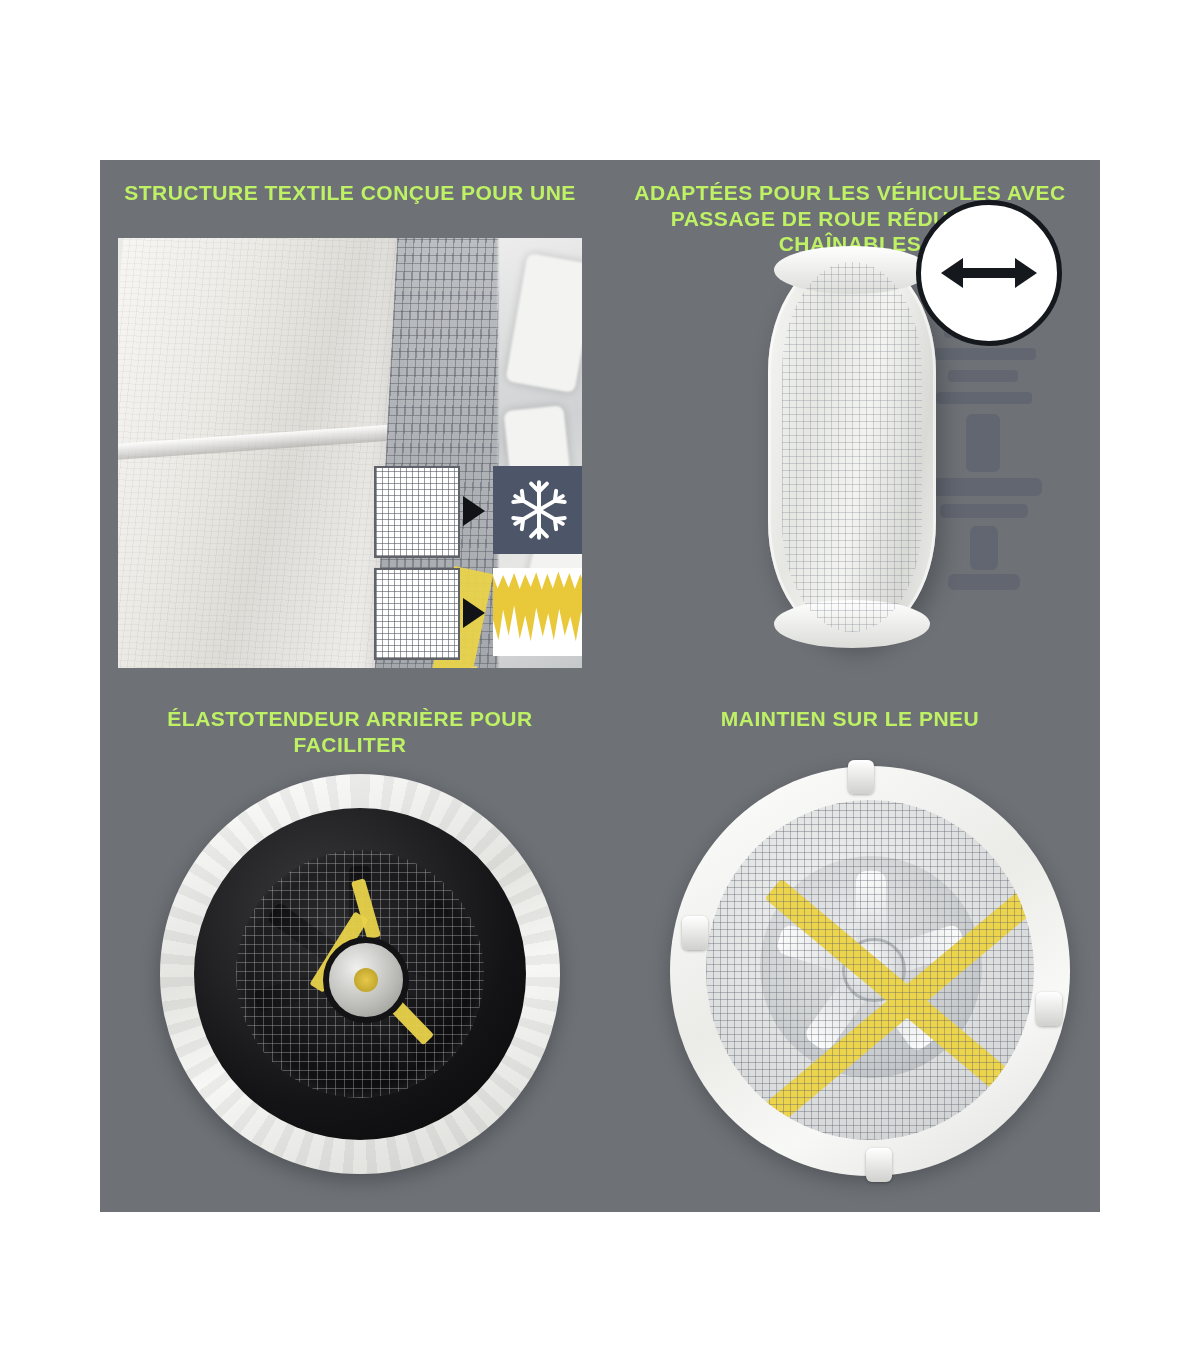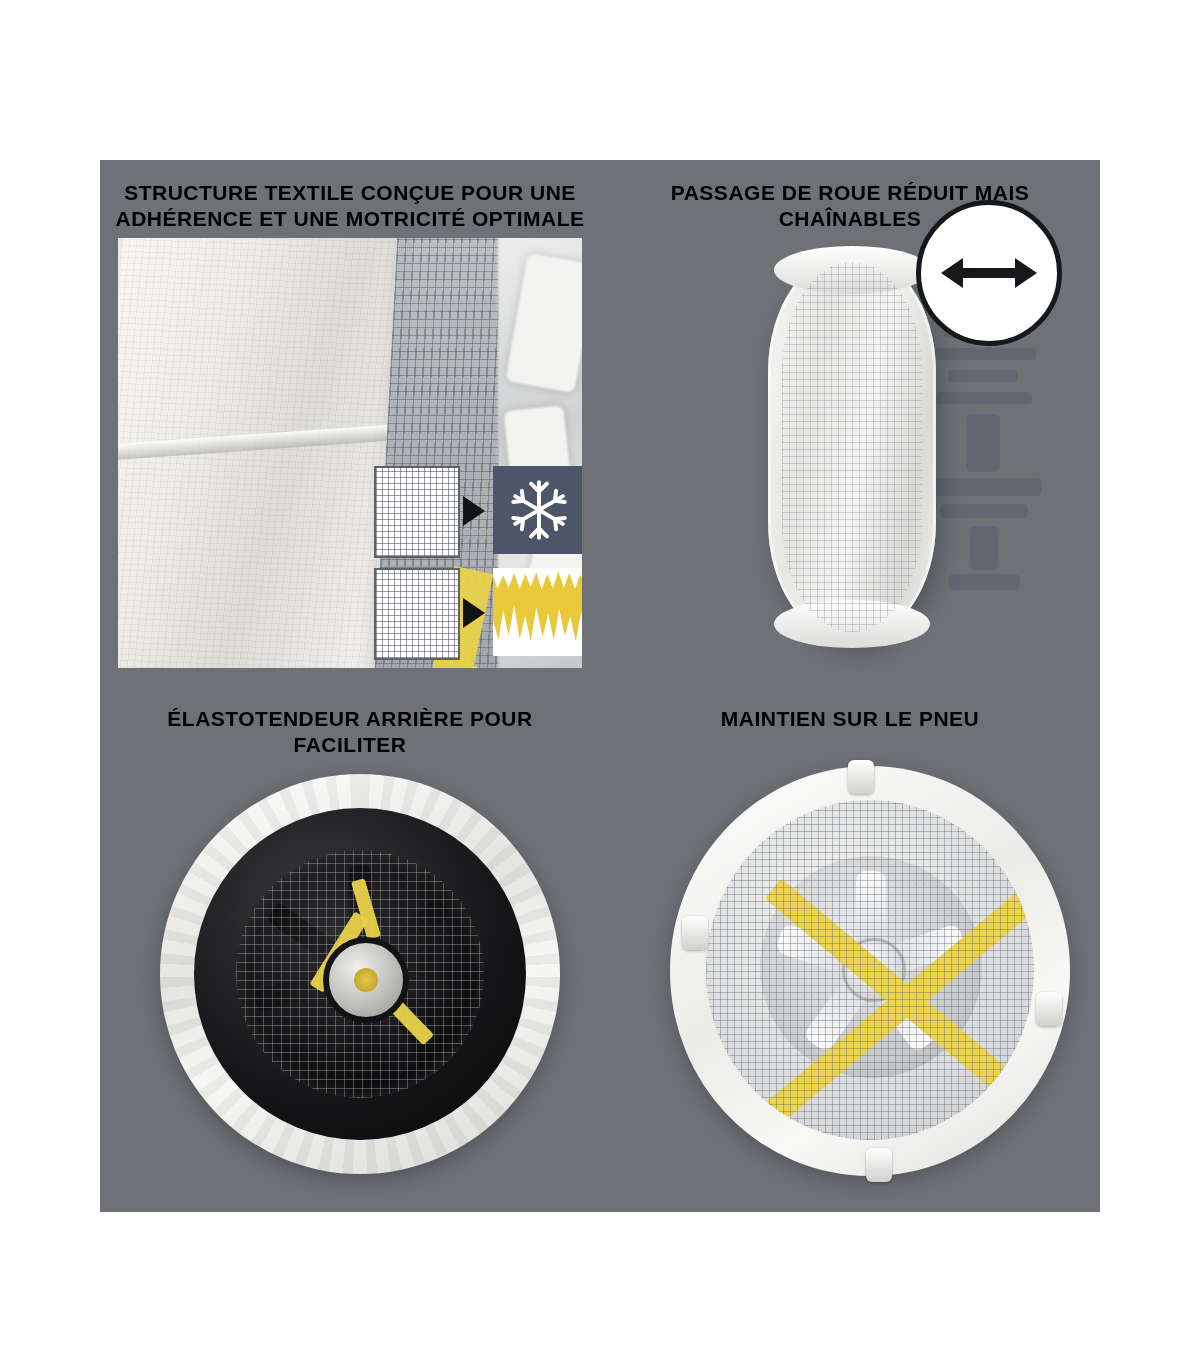--- a/index.html
+++ b/index.html
@@ -5,21 +5,21 @@
   html,body{margin:0;padding:0;background:#ffffff;}
   body{width:1200px;height:1372px;font-family:"Liberation Sans",sans-serif;overflow:hidden;}
 
   .page{position:relative;width:1200px;height:1372px;background:#ffffff;}
 
   .panel{position:absolute;left:100px;top:160px;width:1000px;height:1052px;background:#6e7277;}
 
   
   .quad{position:absolute;box-sizing:border-box;}
   .caption{
-    text-align:center;color:#000000;font-weight:bold;
+    text-align:center;color:#bef264;font-weight:bold;
     letter-spacing:0.5px;line-height:1.22;
     text-transform:uppercase;
   }
   .caption .line{display:block;}
 
   
   #q1{left:0;top:0;width:500px;height:526px;}
   #q2{left:500px;top:0;width:500px;height:526px;}
   #q3{left:0;top:526px;width:500px;height:526px;}
   #q4{left:500px;top:526px;width:500px;height:526px;}
@@ -230,21 +230,20 @@
 </head>
 <body>
 
 <div class="page">
   <div class="panel">
 
     <div class="quad" id="q1">
       <div class="cap-wrap">
         <div class="caption cap1">
           <span class="line">STRUCTURE TEXTILE CONÇUE POUR UNE</span>
-          <span class="line">ADHÉRENCE ET UNE MOTRICITÉ OPTIMALE</span>
         </div>
       </div>
 
       <div class="photo1">
         <div class="fabric-left"></div>
         <div class="seam"></div>
         <div class="mesh-band"></div>
         <div class="rim-blur">
           <div class="spoke sp1"></div>
           <div class="spoke sp2"></div>
@@ -286,20 +285,21 @@
             <div class="icetop"></div>
             <div class="ice"></div>
           </div>
         </div>
       </div>
     </div>
 
     <div class="quad" id="q2">
       <div class="cap-wrap">
         <div class="caption cap2">
+          <span class="line">ADAPTÉES POUR LES VÉHICULES AVEC</span>
           <span class="line">PASSAGE DE ROUE RÉDUIT MAIS CHAÎNABLES</span>
         </div>
       </div>
 
       <svg class="wheelhouse" viewBox="0 0 160 330">
         <g fill="#585e6b">
           <rect x="20" y="10" width="86" height="14" rx="4"></rect>
           <rect x="10" y="34" width="108" height="12" rx="4"></rect>
           <rect x="26" y="56" width="78" height="12" rx="4"></rect>
           <rect x="14" y="78" width="104" height="12" rx="4"></rect>

